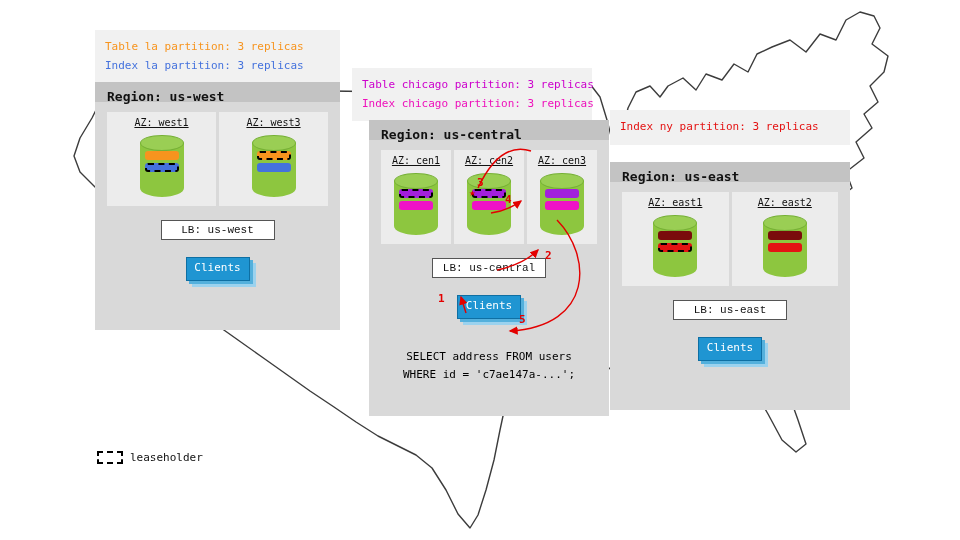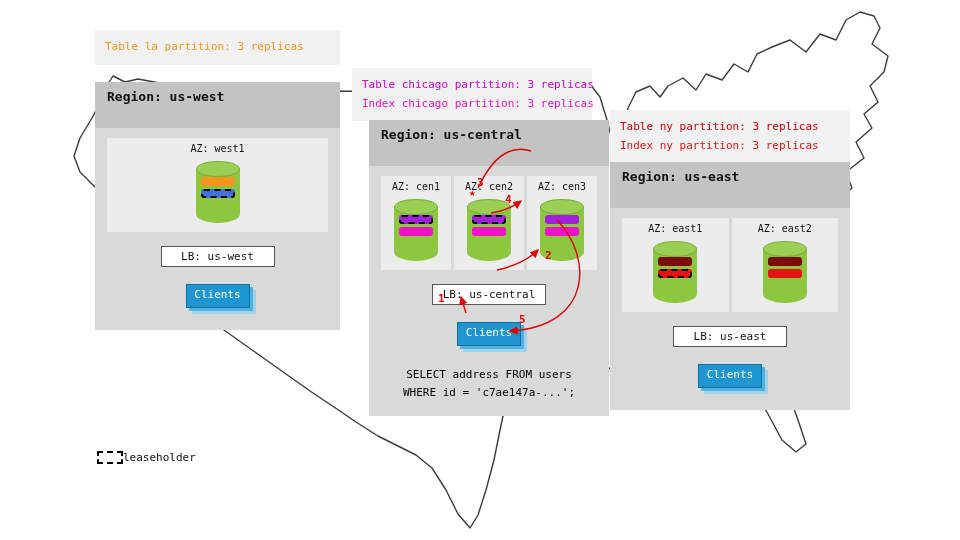--- a/index.html
+++ b/index.html
@@ -3,49 +3,49 @@
 <meta charset="utf-8">
 <style>
   html,body{margin:0;padding:0;background:#fff;}
   #stage{position:relative;width:960px;height:540px;overflow:hidden;
          font-family:"DejaVu Sans Mono","Liberation Mono",monospace;color:#111;}
   #map-svg{position:absolute;left:0;top:0;z-index:0;}
 
   .callout{position:absolute;background:#f1f1f1;padding:8px 10px;z-index:2;
            font-size:11px;line-height:1.7;white-space:nowrap;}
   .region{position:absolute;background:#d9d9d9;z-index:2;}
-  .region-header{height:46px;line-height:30px;background:#c3c3c3;font-weight:bold;
+  .region-header{height:20px;line-height:30px;background:#c3c3c3;font-weight:bold;
                  font-size:13px;padding-left:12px;}
-  .az-row{display:flex;gap:3px;margin:10px 12px 0;}
+  .az-row{display:flex;gap:3px;margin:10px 12px 0;text-decoration:underline;}
   .az{flex:1;background:#ececec;padding-bottom:5px;}
   .az-label{font-size:10px;text-align:center;padding:5px 0 0;}
 
   .cyl{position:relative;width:44px;height:62px;margin:7px auto 4px;}
   .cyl-body{position:absolute;left:0;top:8px;width:44px;height:54px;background:var(--cyl);
             border-radius:0 0 22px 22px / 0 0 9px 9px;}
   .cyl-top{position:absolute;left:0;top:0;width:44px;height:16px;background:var(--cylTop);
            border:1px solid var(--cylEdge);border-radius:50%;box-sizing:border-box;z-index:1;}
   .bar{position:absolute;left:5px;width:34px;height:9px;border-radius:3px;z-index:2;box-sizing:border-box;}
   .b1{top:16px;} .b2{top:28px;}
   .orange{background:var(--orange);} .blue{background:var(--blue);}
   .purple{background:var(--purple);} .magenta{background:var(--magenta);}
   .darkred{background:var(--darkred);} .red{background:var(--red);}
   .lease{border:2px dashed #000;}
 
   .lb{margin:14px auto 0;width:112px;background:#fff;border:1px solid #555;
-      font-size:11px;text-align:center;padding:3px 0;}
+      font-size:11px;text-align:center;padding:3px 0;font-family:Liberation Mono, monospace;}
   .clients{position:relative;width:62px;height:22px;margin:17px auto 12px;background:var(--clientsBlue);
            border:1px solid #0e6fa3;color:#fff;font-size:11px;text-align:center;line-height:20px;
            box-shadow:3px 3px 0 #54b0dc,6px 6px 0 #9bd2ee;z-index:3;}
-  .query{margin-top:20px;text-align:center;font-size:11px;line-height:1.65;color:#000;}
+  .query{margin-top:29px;text-align:center;font-size:11px;line-height:1.65;color:#000;}
 
   .fnum{position:absolute;z-index:7;color:var(--arrowRed);font-size:11px;font-weight:bold;}
   #arrow-svg{position:absolute;left:0;top:0;z-index:6;pointer-events:none;}
 
-  .legend{position:absolute;left:97px;top:451px;display:flex;align-items:center;
+  .legend{position:absolute;left:97px;top:451px;display:flex;align-items:center;gap:7px;
           font-size:11px;z-index:2;}
   .legend-swatch{width:22px;height:9px;border:2px dashed #000;background:#fff;box-sizing:content-box;}
 </style>
 </head>
 <body>
 
 <div id="stage">
 
   <svg id="map-svg" width="960" height="540" viewBox="0 0 960 540">
     <path d="M113,76 L125,82 L138,79 L165,84 L210,87 L265,89 L330,91 L400,92 L470,93 L540,94
@@ -58,32 +58,42 @@
              L768,414 L754,390 L738,374 L716,366 L694,370 L672,360 L650,370 L628,360 L606,370
              L588,362 L572,372 L556,364 L540,376 L524,368 L512,380 L506,402 L500,430 L494,460
              L486,490 L478,515 L470,528 L458,514 L446,490 L432,468 L416,455 L398,446 L378,436
              L356,422 L334,407 L310,391 L286,374 L262,357 L238,340 L214,323 L192,308 L172,298
              L158,290 L146,272 L136,250 L124,226 L110,202 L94,186 L80,172 L74,156 L80,138
              L92,118 L102,98 L108,84 Z" fill="#ffffff" stroke="#3c3c3c" stroke-width="1.4" stroke-linejoin="round"></path>
   </svg>
 
   <div class="callout" style="left:95px;top:30px;width:225px">
     <div style="color:var(--calloutOrange)">Table la partition: 3 replicas</div>
+    <div style="color:var(--calloutBlue)">Index la partition: 3 replicas</div>
   </div>
 
   <div class="region" style="left:95px;top:82px;width:245px;height:248px">
     <div class="region-header">Region: us-west</div>
     <div class="az-row">
       <div class="az">
         <div class="az-label">AZ: west1</div>
         <div class="cyl">
           <span class="cyl-top"></span>
           <span class="cyl-body"></span>
           <span class="bar b1 orange"></span>
           <span class="bar b2 blue lease"></span>
+        </div>
+      </div>
+      <div class="az">
+        <div class="az-label">AZ: west3</div>
+        <div class="cyl">
+          <span class="cyl-top"></span>
+          <span class="cyl-body"></span>
+          <span class="bar b1 orange lease"></span>
+          <span class="bar b2 blue"></span>
         </div>
       </div>
     </div>
     <div class="lb">LB: us-west</div>
     <div class="clients">Clients</div>
   </div>
 
   <div class="callout" style="left:352px;top:68px;width:220px">
     <div style="color:var(--calloutMagenta1)">Table chicago partition: 3 replicas</div>
     <div style="color:var(--calloutMagenta2)">Index chicago partition: 3 replicas</div>
@@ -122,21 +132,20 @@
     </div>
     <div class="lb">LB: us-central</div>
     <div class="clients">Clients</div>
     <div class="query">
       <div>SELECT address FROM users</div>
       <div>WHERE id = 'c7ae147a-...';</div>
     </div>
   </div>
 
   <div class="callout" style="left:610px;top:110px;width:220px">
-    <div style="color:var(--calloutRed1)">Table ny partition: 3 replicas</div>
     <div style="color:var(--calloutRed2)">Index ny partition: 3 replicas</div>
   </div>
 
   <div class="region" style="left:610px;top:162px;width:240px;height:248px">
     <div class="region-header">Region: us-east</div>
     <div class="az-row">
       <div class="az">
         <div class="az-label">AZ: east1</div>
         <div class="cyl">
           <span class="cyl-top"></span>

